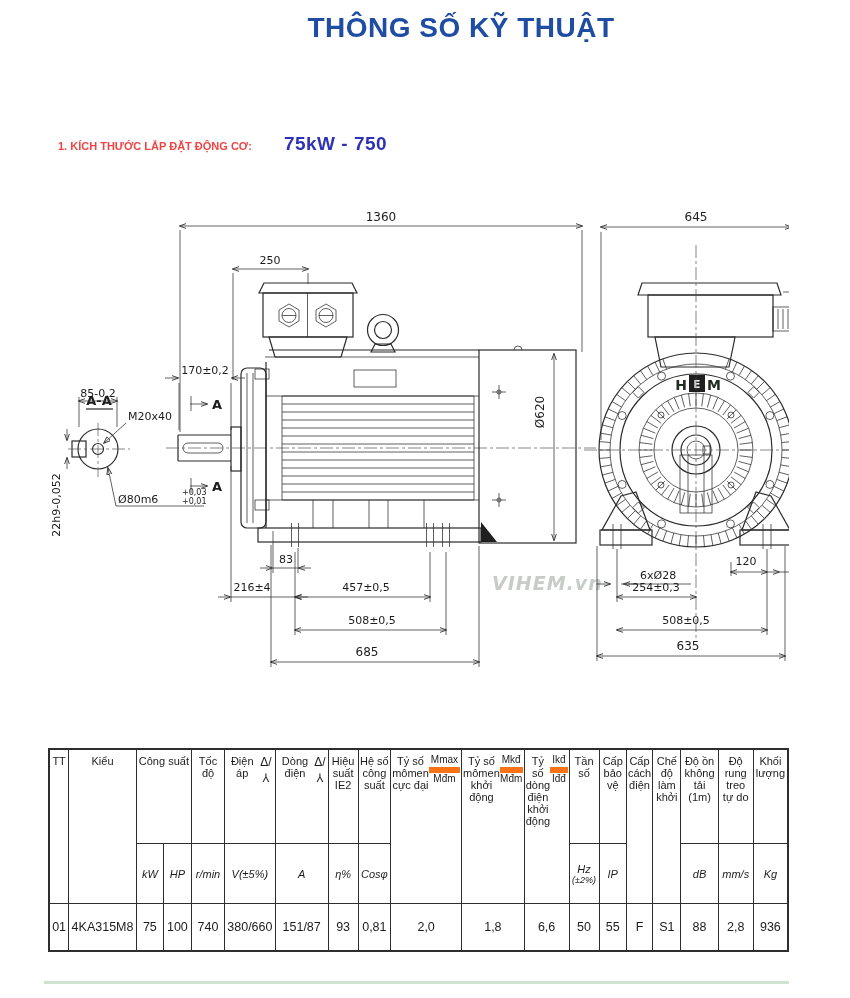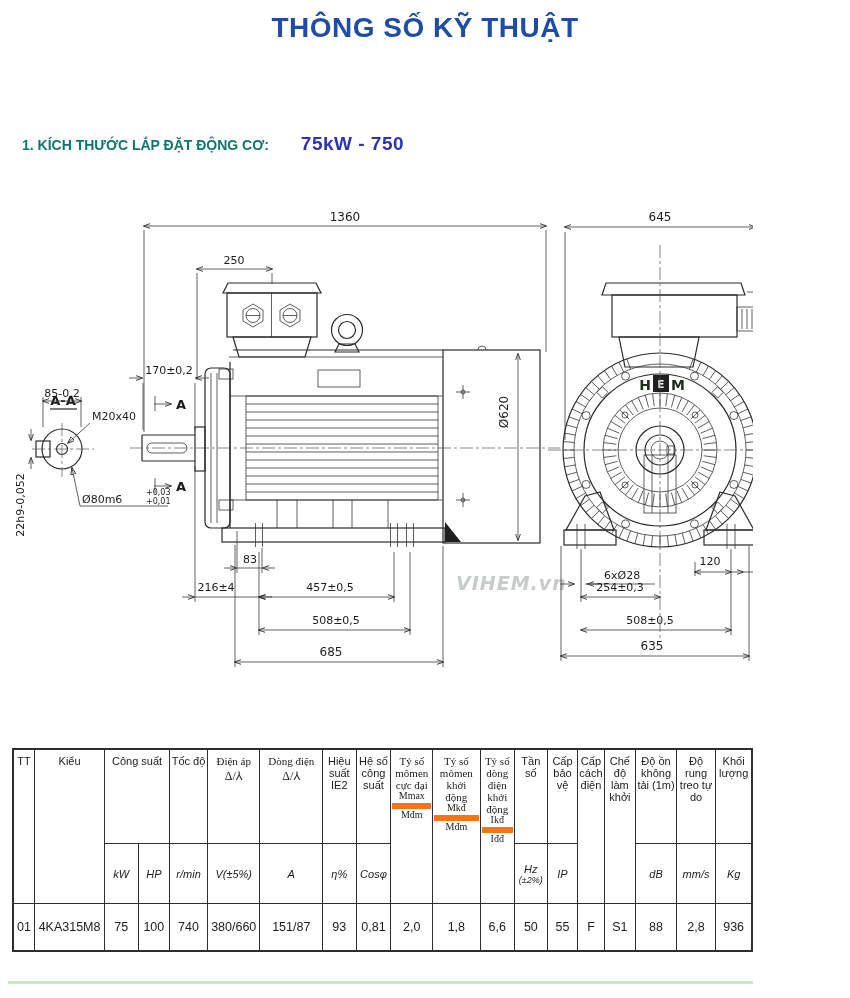--- a/index.html
+++ b/index.html
@@ -1,23 +1,23 @@
 <!DOCTYPE html>
 <html><head>
 <meta charset="utf-8">
 <style>
   html,body{margin:0;padding:0;background:#ffffff;}
   .page{position:relative;width:753px;height:998px;background:#ffffff;overflow:hidden;
-        font-family:"Liberation Sans",sans-serif;}
+        font-family:"Liberation Sans",sans-serif;margin-left:36px;}
   .title1,.title2{position:absolute;left:0;width:850px;text-align:center;
         color:#1e4da3;font-weight:bold;letter-spacing:.5px;}
   .title1{top:12px;font-size:28px;}
   .title2{top:54px;font-size:29px;}
   .sec1{position:absolute;top:133px;left:22px;display:flex;align-items:baseline;}
-  .sec1 .h{color:#0f766e;font-weight:bold;font-size:14px;}
+  .sec1 .h{color:#ef4444;font-weight:bold;font-size:11px;}
   .sec1 .model{color:#2e33b5;font-weight:bold;font-size:19px;margin-left:32px;letter-spacing:.5px;}
   .sec2{position:absolute;top:742px;left:30px;color:#163c7a;font-weight:bold;font-size:18px;}
   #drawing{position:absolute;top:195px;left:0;}
   #drawing line,#drawing path,#drawing rect,#drawing circle,#drawing polygon,#drawing polyline{
         fill:none;stroke:#2b2b2b;stroke-width:1.2px;}
   #drawing .thin{stroke-width:.75px;}
   #drawing .dim{stroke:#3a3a3a;stroke-width:.8px;}
   #drawing .cl{stroke:#555;stroke-width:.7px;stroke-dasharray:13 3 3 3;}
   #drawing .dark{fill:#1f1f1f;stroke:none;}
   #drawing text{stroke:none;fill:#1c1c1c;font-family:"DejaVu Sans",sans-serif;font-size:11px;}
@@ -29,21 +29,21 @@
   #drawing text.logoE{font-size:10px;font-weight:bold;fill:#ffffff;}
   .spec{position:absolute;top:748px;left:12px;border-collapse:collapse;table-layout:fixed;
         font-size:11px;color:#1c1c1c;}
   .spec th,.spec td{border:1px solid #2e2e2e;padding:2px 1px;text-align:center;
         font-weight:normal;overflow:hidden;}
   .spec{border:2px solid #2e2e2e;}
   .spec tr.r1 th{height:86px;vertical-align:top;padding-top:5px;}
   .spec tr.r2 td{height:55px;vertical-align:middle;font-style:italic;}
   .spec tr.r3 td{height:42px;vertical-align:middle;font-size:12.5px;}
   .spec th.vspan{vertical-align:top;}
-  .spec .stack{display:flex;flex-direction:column;justify-content:flex-start;height:100%;font-family:Liberation Serif, serif;}
+  .spec .stack{display:flex;flex-direction:row;justify-content:flex-end;height:100%;}
   .spec .stack .sym{font-size:12px;padding-bottom:6px;}
   .frac{display:inline-block;line-height:1.05;font-size:10px;margin-bottom:4px;}
   .frac .top{display:block;border-bottom:6px solid #f97316;padding:0 2px 1px;}
   .frac .bot{display:block;padding-top:1px;}
   .unit-small{font-size:9px;}
   .scan-line{position:absolute;top:981px;left:8px;width:833px;height:3px;background:#bcd9c0;opacity:.75;}
 </style>
 </head>
 <body>
 

